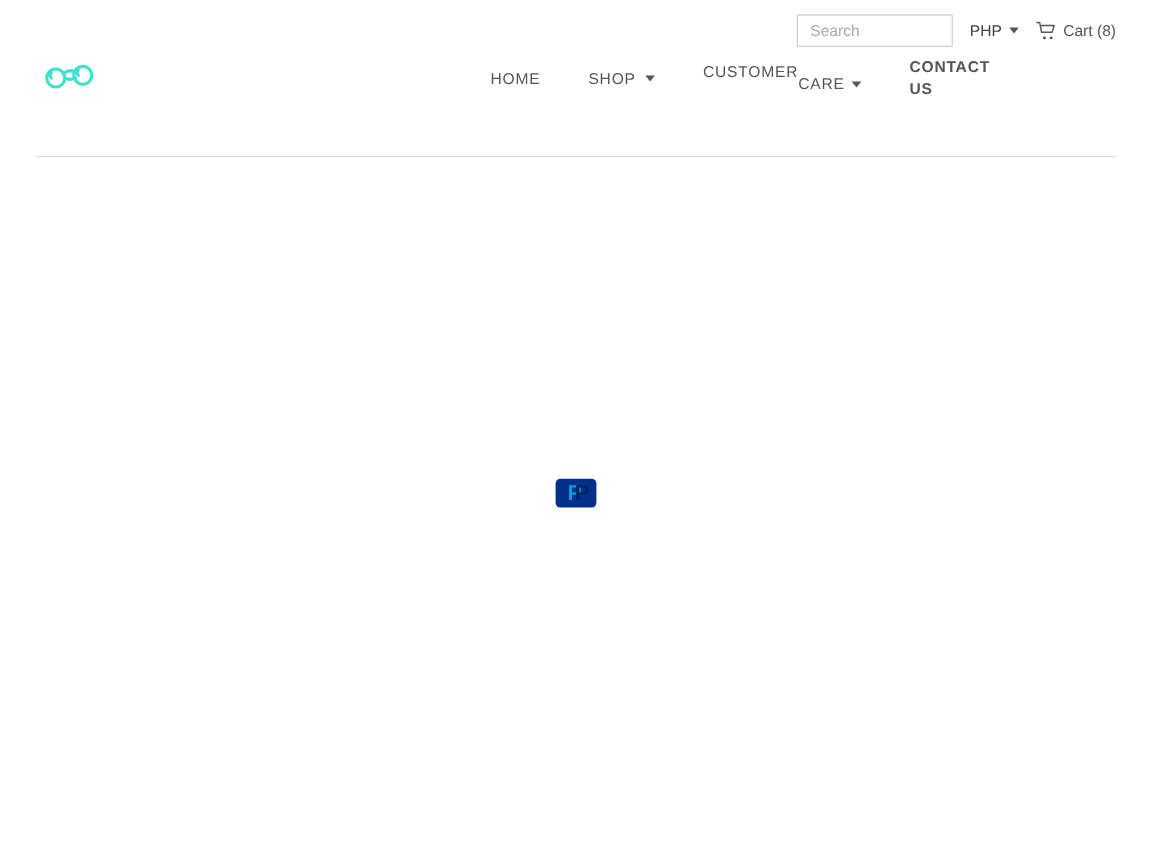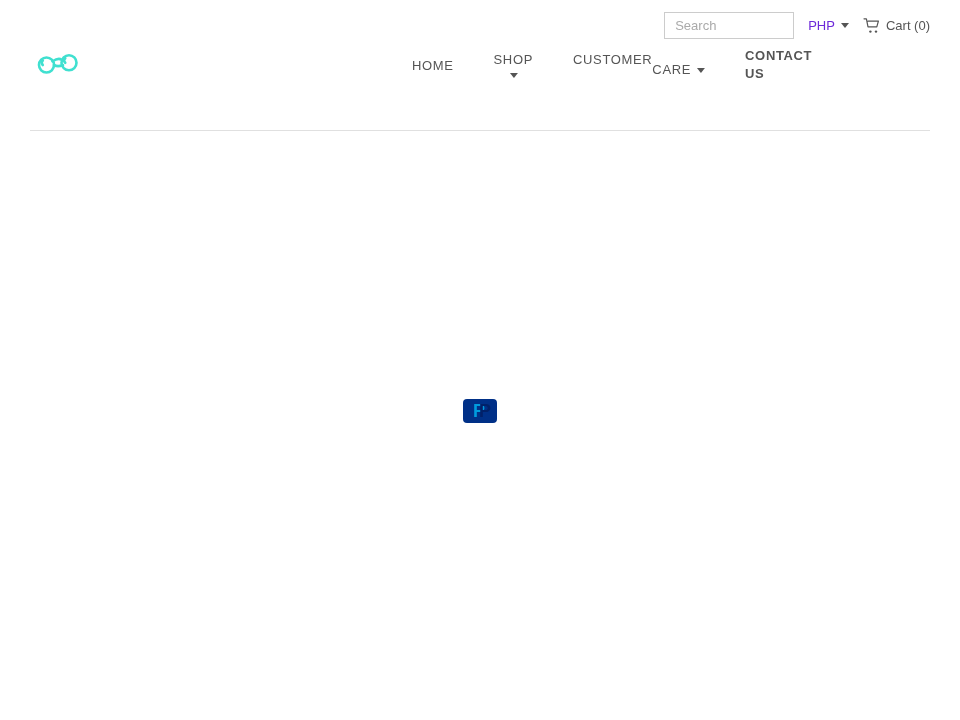--- a/index.html
+++ b/index.html
@@ -54,21 +54,20 @@
       text-decoration: none;
       padding: 8px 20px;
       cursor: pointer;
       text-transform: uppercase;
     }
 
     .nav-item-shop {
       display: flex;
       align-items: center;
       gap: 6px;
-      flex-direction: column;
     }
 
     .nav-item-customer {
       display: flex;
       align-items: flex-start;
       line-height: 1.4;
       position: relative;
     }
 
     .nav-item-customer .line2 {
@@ -117,21 +116,21 @@
 
     .search-input::placeholder {
       color: #aaa;
     }
 
     .currency-selector {
       display: flex;
       align-items: center;
       gap: 4px;
       font-size: 13px;
-      color: #6d28d9;
+      color: #404040;
       cursor: pointer;
     }
 
     .cart-btn {
       display: flex;
       align-items: center;
       gap: 5px;
       font-size: 13px;
       color: #555;
       cursor: pointer;
@@ -215,21 +214,21 @@
       <span>PHP</span>
       <span class="chevron-down"></span>
     </div>
 
     <a class="cart-btn">
       <svg class="cart-icon-svg" viewBox="0 0 22 20" xmlns="http://www.w3.org/2000/svg">
         <path d="M1 1h3l2 10h11l2-7H6" stroke="#555" stroke-width="1.5" fill="none" stroke-linecap="round" stroke-linejoin="round"></path>
         <circle cx="9" cy="17" r="1.5" fill="#555"></circle>
         <circle cx="16" cy="17" r="1.5" fill="#555"></circle>
       </svg>
-      <span>Cart (0)</span>
+      <span>Cart (8)</span>
     </a>
   </div>
 </div>
 
 <div class="divider"></div>
 
 <div class="main-content">
 
   <svg class="paypal-icon" viewBox="0 0 38 28" xmlns="http://www.w3.org/2000/svg">
 

